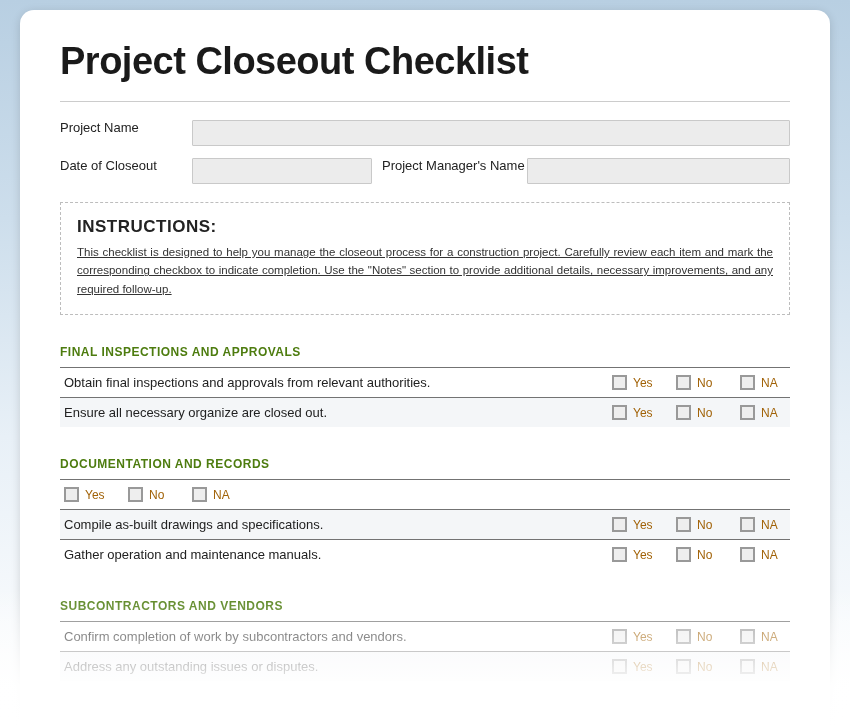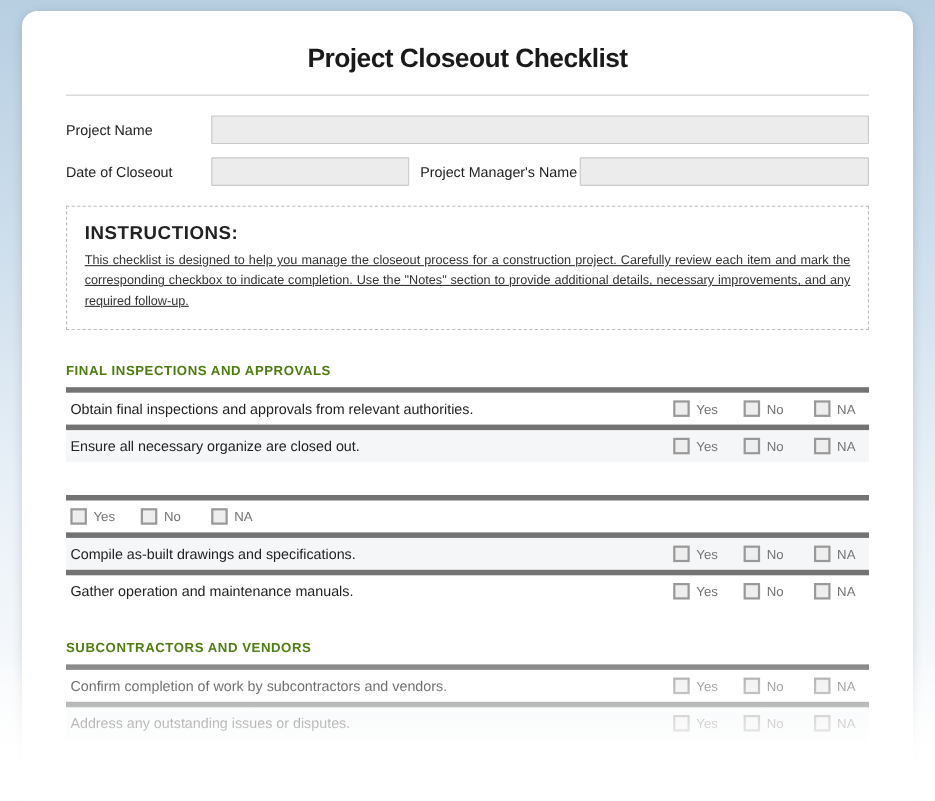--- a/index.html
+++ b/index.html
@@ -16,30 +16,29 @@
     margin: 10px 20px 0 20px;
     border-radius: 14px 14px 0 0;
     box-shadow: 0 2px 10px rgba(0,0,0,0.15);
     padding: 30px 40px 40px 40px;
     height: 100%;
   }
   .title {
     font-family: "Arial Narrow", Arial, sans-serif;
     font-stretch: condensed;
     font-weight: 900;
-    font-size: 24px;
-    text-align: center;
+    font-size: 38px;
     color: #1a1a1a;
     letter-spacing: -0.5px;
     margin-bottom: 18px;
   }
   .hr { border-top: 1px solid #ccc; margin-bottom: 18px; }
   .field-row {
     display: flex;
-    align-items: center;
+    align-items: flex-start;
     gap: 2px;
     margin-bottom: 12px;
   }
   .field-label {
     font-size: 13px;
     color: #222;
     white-space: nowrap;
     min-width: 130px;
   }
   .field-input {
@@ -75,21 +74,21 @@
     font-weight: bold;
     color: #4d7c0f;
     letter-spacing: 0.5px;
     margin-bottom: 8px;
   }
   .item-row {
     display: flex;
     align-items: center;
     justify-content: space-between;
     padding: 7px 4px;
-    border-top: 5px solid #737373;
+    border-top: 1px solid #737373;
     font-size: 13px;
     color: #222;
   }
   .item-row.alt { background: #f4f6f8; }
   .item-text { flex: 1; }
   .opts {
     display: flex;
     gap: 18px;
     align-items: center;
   }
@@ -99,21 +98,21 @@
     gap: 6px;
     min-width: 46px;
   }
   .cb {
     width: 15px;
     height: 15px;
     border: 2px solid #999;
     background: #eee;
     display: inline-block;
   }
-  .opt-label { font-size: 12px; color: #737373; }
+  .opt-label { font-size: 12px; color: #a16207; }
   .fade {
     position: absolute;
     left: 0; right: 0; bottom: 0;
     height: 140px;
     background: linear-gradient(180deg, rgba(255,255,255,0) 0%, rgba(255,255,255,0.95) 70%, #ffffff 100%);
     pointer-events: none;
   }
 </style>
 </head>
 <body>
@@ -172,20 +171,21 @@
           </div>
         <div class="opt">
             <span class="cb"></span>
             <span class="opt-label">NA</span>
           </div>
       </div>
     </div>
   </div>
 
   <div class="section">
+    <div class="section-heading">DOCUMENTATION AND RECORDS</div>
     <div class="item-row">
       <div class="opts">
         <div class="opt">
             <span class="cb"></span>
             <span class="opt-label">Yes</span>
           </div>
         <div class="opt">
             <span class="cb"></span>
             <span class="opt-label">No</span>
           </div>

